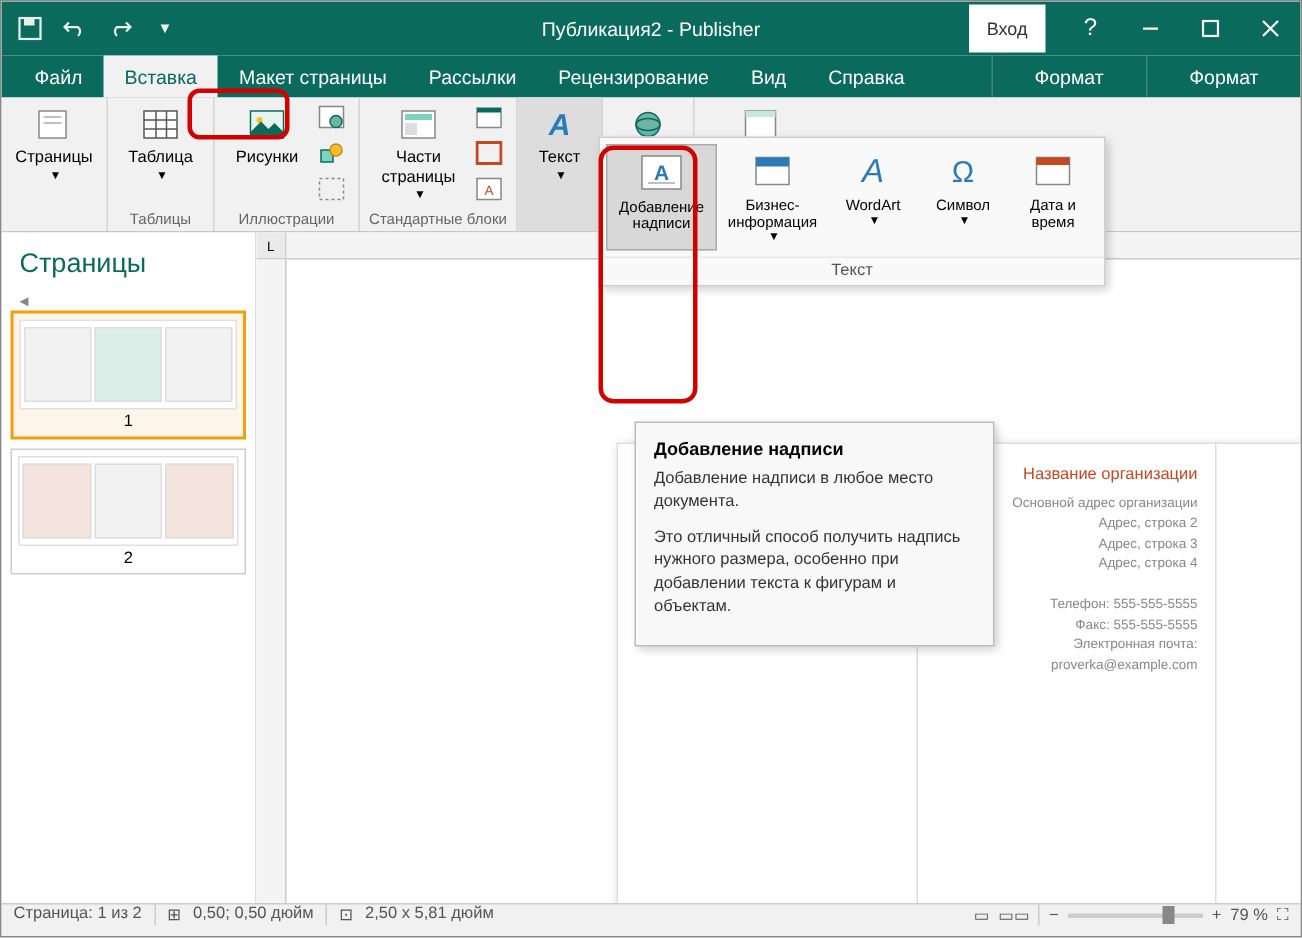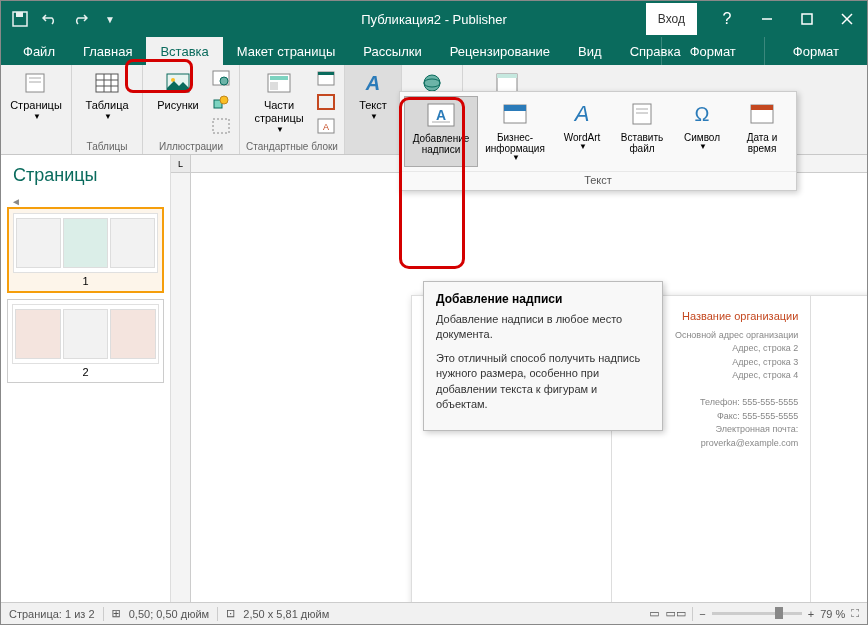--- a/index.html
+++ b/index.html
@@ -49,21 +49,21 @@
 .ruler-h { position: absolute; top: 0; left: 20px; right: 0; height: 18px; background: #f4f4f4; border-bottom: 1px solid #ccc; }
 .ruler-v { position: absolute; top: 18px; left: 0; bottom: 0; width: 20px; background: #f4f4f4; border-right: 1px solid #ccc; }
 .ruler-corner { position: absolute; top: 0; left: 0; width: 20px; height: 18px; background: #eaeaea; border-right: 1px solid #ccc; border-bottom: 1px solid #ccc; font-size: 9px; display: flex; align-items: center; justify-content: center; }
 .doc { position: absolute; top: 140px; left: 240px; width: 600px; height: 380px; background: #fff; box-shadow: 2px 2px 8px rgba(0,0,0,0.2); border: 1px solid #ddd; display: flex; }
 .doc-panel { flex: 1; border-right: 1px solid #ddd; padding: 12px; font-size: 11px; }
 .doc-panel:last-child { border-right: none; }
 .brochure-h1 { color: #c44820; font-size: 14px; letter-spacing: 2px; margin-bottom: 4px; }
 .brochure-text { color: #c44820; font-style: italic; font-size: 11px; line-height: 1.8; }
 .org-block { text-align: right; font-size: 9px; color: #888; line-height: 1.5; }
 .org-name { color: #c44820; font-size: 11px; margin-bottom: 4px; }
-.statusbar { position: absolute; bottom: 0; left: 0; right: 0; height: 22px; background: #f1f1f1; border-top: 1px solid #ccc; display: flex; align-items: center; font-size: 11px; color: #555; padding: 0 8px; gap: 8px; }
+.statusbar { position: absolute; bottom: 0; left: 0; right: 0; height: 22px; background: #f1f1f1; border-top: 1px solid #ccc; display: flex; align-items: flex-start; font-size: 11px; color: #555; padding: 0 8px; gap: 8px; }
 .status-sep { width: 1px; height: 14px; background: #ccc; }
 .status-right { margin-left: auto; display: flex; align-items: center; gap: 6px; }
 .zoom-slider { width: 90px; height: 3px; background: #ccc; position: relative; }
 .zoom-thumb { position: absolute; width: 8px; height: 12px; background: #888; top: -5px; left: 70%; }
 .hl-text-btn { position: absolute; border: 3px solid #d40000; border-radius: 10px; z-index: 50; pointer-events: none; }
 svg { display: block; }
 </style>
 </head>
 <body>
 
@@ -105,21 +105,20 @@
         <svg width="12" height="12">
           <line x1="1" y1="1" x2="11" y2="11" stroke="#fff" stroke-width="1.5"></line>
           <line x1="11" y1="1" x2="1" y2="11" stroke="#fff" stroke-width="1.5"></line>
         </svg>
       </div>
   </div>
 </div>
 
 <div class="tabs-row">
   <div class="tab">Файл</div>
-  <div class="tab">Главная</div>
   <div class="tab active">Вставка</div>
   <div class="tab">Макет страницы</div>
   <div class="tab">Рассылки</div>
   <div class="tab">Рецензирование</div>
   <div class="tab">Вид</div>
   <div class="tab">Справка</div>
   <div class="tabs-right">
     <div class="tab">Формат</div>
     <div class="tab">Формат</div>
   </div>
@@ -302,30 +301,20 @@
         <span class="dropdown-arrow">▼</span>
     </div>
     <div class="dd-item">
       <div class="icon-box">
           <svg width="30" height="26">
             <text x="15" y="20" font-size="22" text-anchor="middle" fill="#2b7bb9" font-style="italic">A</text>
           </svg>
         </div>
       <span>WordArt</span>
         <span class="dropdown-arrow">▼</span>
-    </div>
-    <div class="dd-item">
-      <div class="icon-box">
-          <svg width="30" height="26">
-            <rect x="6" y="3" width="18" height="20" fill="#fff" stroke="#888"></rect>
-            <line x1="9" y1="8" x2="21" y2="8" stroke="#aaa"></line>
-            <line x1="9" y1="12" x2="21" y2="12" stroke="#aaa"></line>
-          </svg>
-        </div>
-      <span>Вставить файл</span>
     </div>
     <div class="dd-item">
       <div class="icon-box">
           <svg width="30" height="26">
             <text x="15" y="20" font-size="20" text-anchor="middle" fill="#2b7bb9">Ω</text>
           </svg>
         </div>
       <span>Символ</span>
         <span class="dropdown-arrow">▼</span>
     </div>

